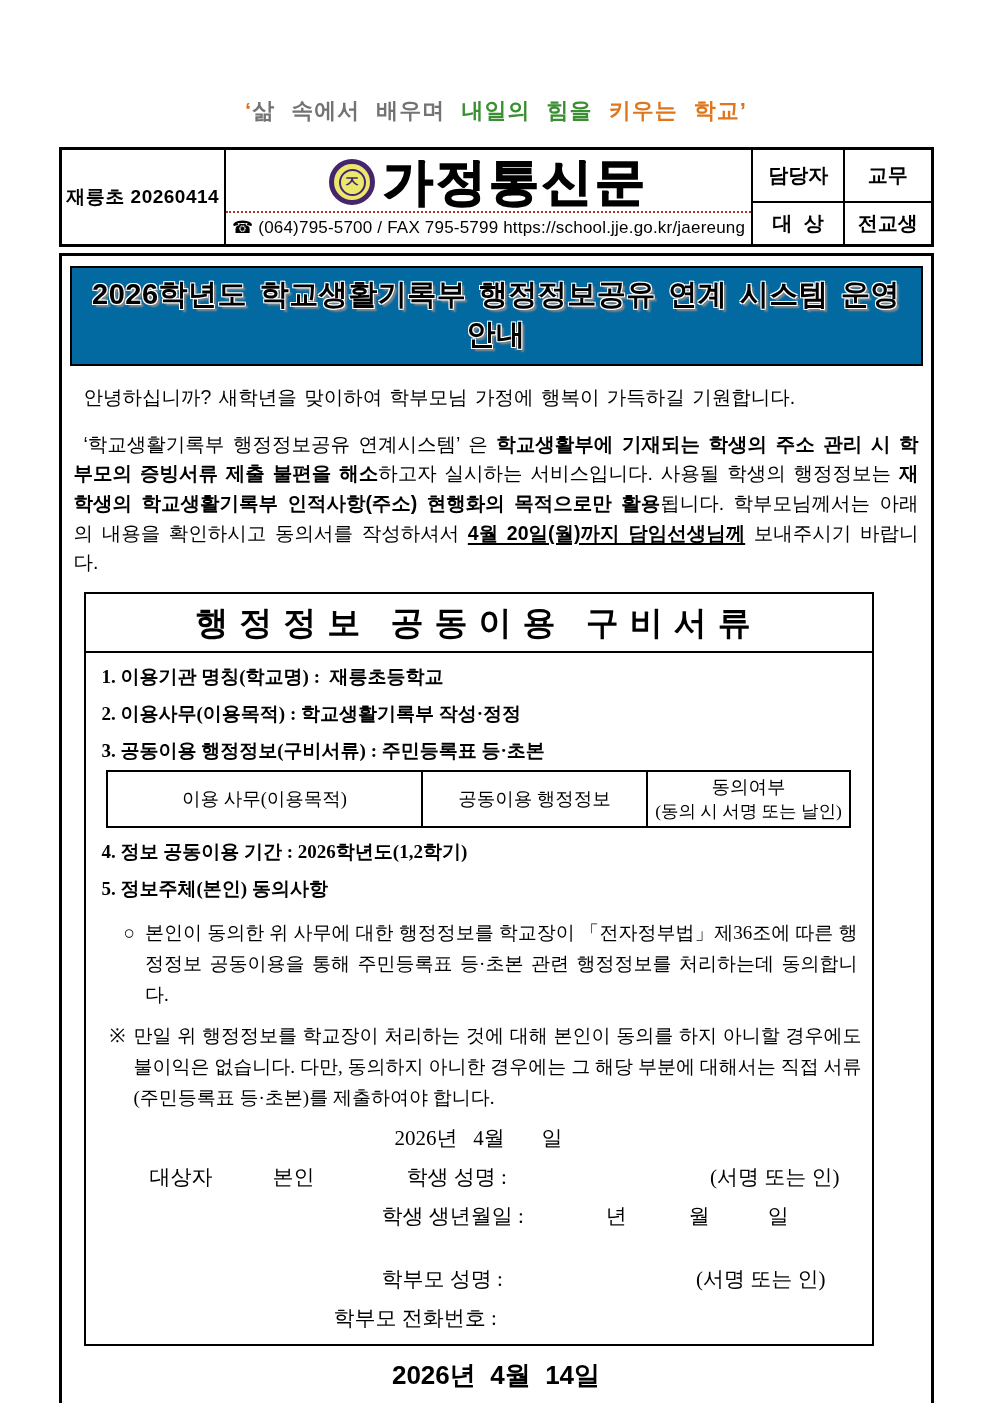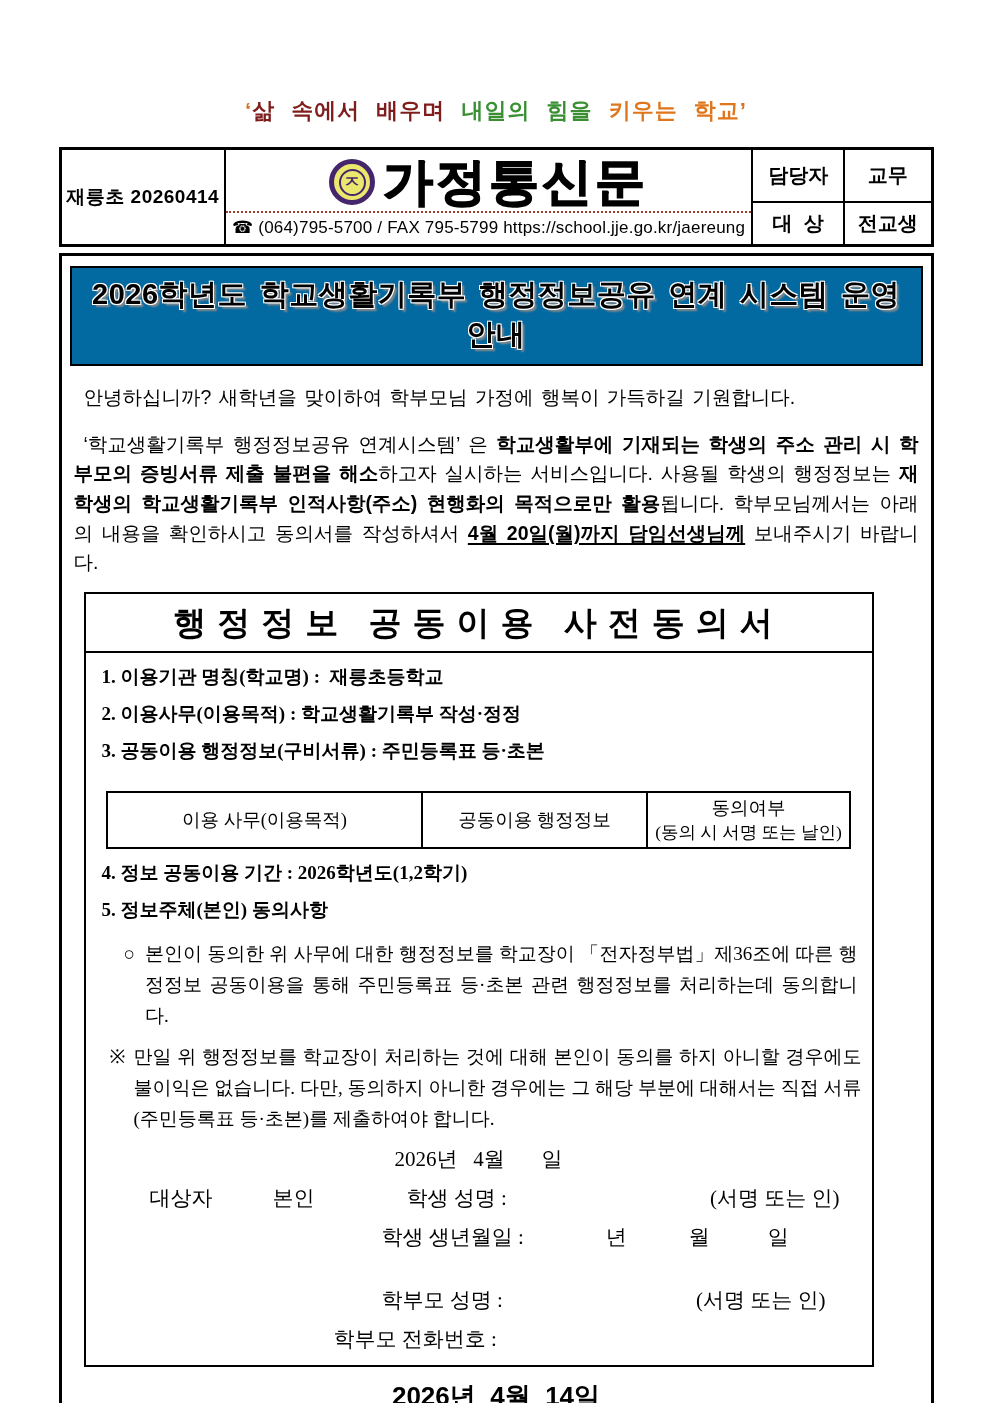--- a/index.html
+++ b/index.html
@@ -9,21 +9,21 @@
     background:#ffffff; font-family:"Liberation Sans", sans-serif; color:#000;
     overflow:hidden;
   }
   
   .slogan {
     padding-top:96px; text-align:center;
     font-size:22px; font-weight:bold; word-spacing:9px; letter-spacing:1px;
     white-space:pre;
   }
   .slogan .q { color:#d96f1e; }
-  .slogan .s1 { color:#7f1d1d; }
+  .slogan .s1 { color:#737373; }
   .slogan .s2 { color:#3a8f33; }
   .slogan .s3 { color:#e0761c; }
   
   .header-table {
     width:875px; margin:21px auto 0; border-collapse:collapse;
     border:3px solid #000;
   }
   .header-table td { border:2px solid #000; }
   .cell-docno {
     width:165px; text-align:center; font-size:19px; font-weight:bold;
@@ -77,21 +77,21 @@
   .consent-box { margin:14px 57px 0 22px; border:2.5px solid #000; padding-bottom:12px; }
   .consent-title {
     font-family:"Liberation Serif", serif; font-size:33px; font-weight:bold;
     text-align:center; letter-spacing:11px; padding:7px 0 5px;
     border-bottom:2.5px solid #000;
   }
   .c-item {
     font-family:"Liberation Serif", serif; font-size:19px; font-weight:bold;
     margin:11px 10px 0 16px; white-space:pre-wrap;
   }
-  .c-table { border-collapse:collapse; margin:27px auto 0; }
+  .c-table { border-collapse:collapse; margin:6px auto 0; }
   .c-table td {
     border:2px solid #000; text-align:center; vertical-align:middle;
     font-family:"Liberation Serif", serif; font-size:18.5px;
   }
   .c-col1 { width:315px; } .c-col2 { width:225px; } .c-col3 { width:203px; }
   .c-head td { height:56px; }
   .c-row td { height:58px; }
   .c-sub { display:block; font-size:17.5px; }
   .bullet-row {
     display:flex; margin:15px 14px 0 38px; font-family:"Liberation Serif", serif;
@@ -157,21 +157,21 @@
   <div class="main-box">
 
     <div class="banner">2026학년도 학교생활기록부 행정정보공유 연계 시스템 운영 안내</div>
 
     <div class="intro">
       <p><span>안녕하십니까? 새학년을 맞이하여 학부모님 가정에 행복이 가득하길 기원합니다.</span></p>
       <p><span>‘학교생활기록부 행정정보공유 연계시스템’ 은 </span><b>학교생활부에 기재되는 학생의 주소 관리 시 학부모의 증빙서류 제출 불편을 해소</b><span>하고자 실시하는 서비스입니다. 사용될 학생의 행정정보는 </span><b>재학생의 학교생활기록부 인적사항(주소) 현행화의 목적으로만 활용</b><span>됩니다. 학부모님께서는 아래의 내용을 확인하시고 동의서를 작성하셔서 </span><span class="u">4월 20일(월)까지 담임선생님께</span><span> 보내주시기 바랍니다.</span></p>
     </div>
 
     <div class="consent-box">
-      <div class="consent-title">행정정보 공동이용 사전동의서</div>
+      <div class="consent-title">행정정보 공동이용 구비서류</div>
 
       <div class="c-item">1. 이용기관 명칭(학교명) :  재릉초등학교</div>
       <div class="c-item">2. 이용사무(이용목적) : 학교생활기록부 작성·정정</div>
       <div class="c-item">3. 공동이용 행정정보(구비서류) : 주민등록표 등·초본</div>
 
       <table class="c-table">
         <tbody>
             <tr class="c-head">
           <td class="c-col1">이용 사무(이용목적)</td>
           <td class="c-col2">공동이용 행정정보</td>

